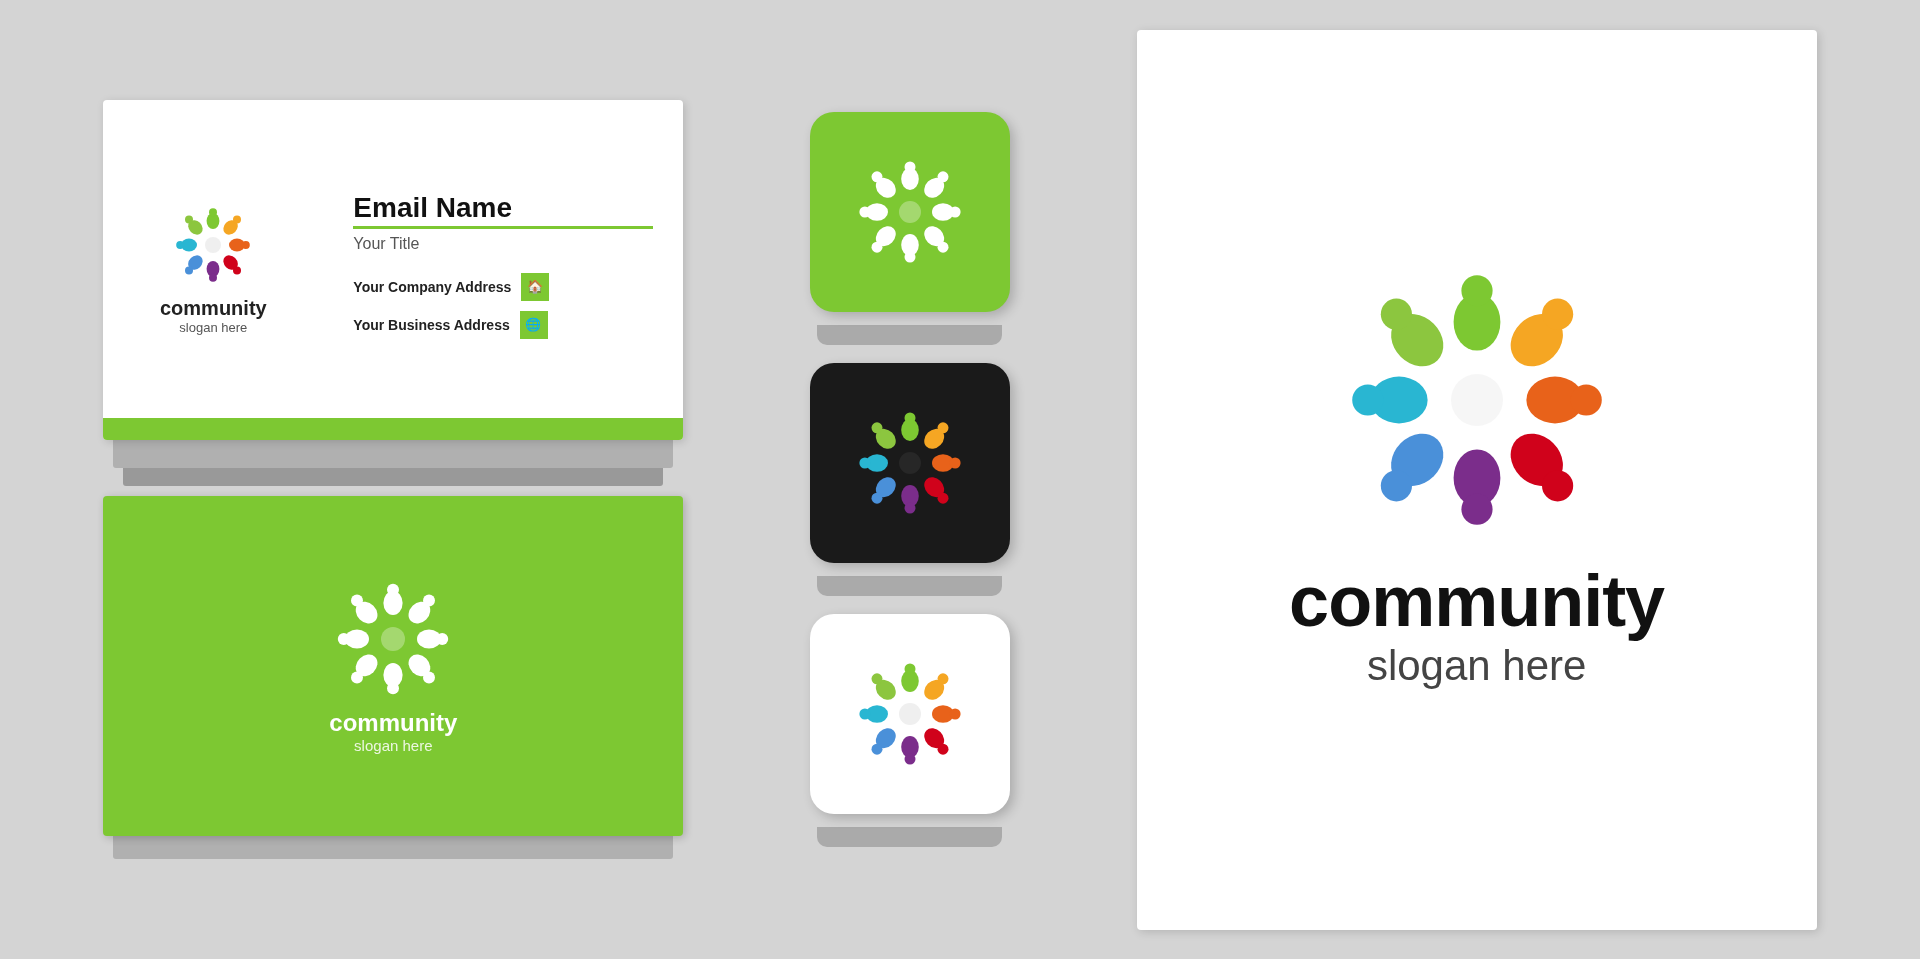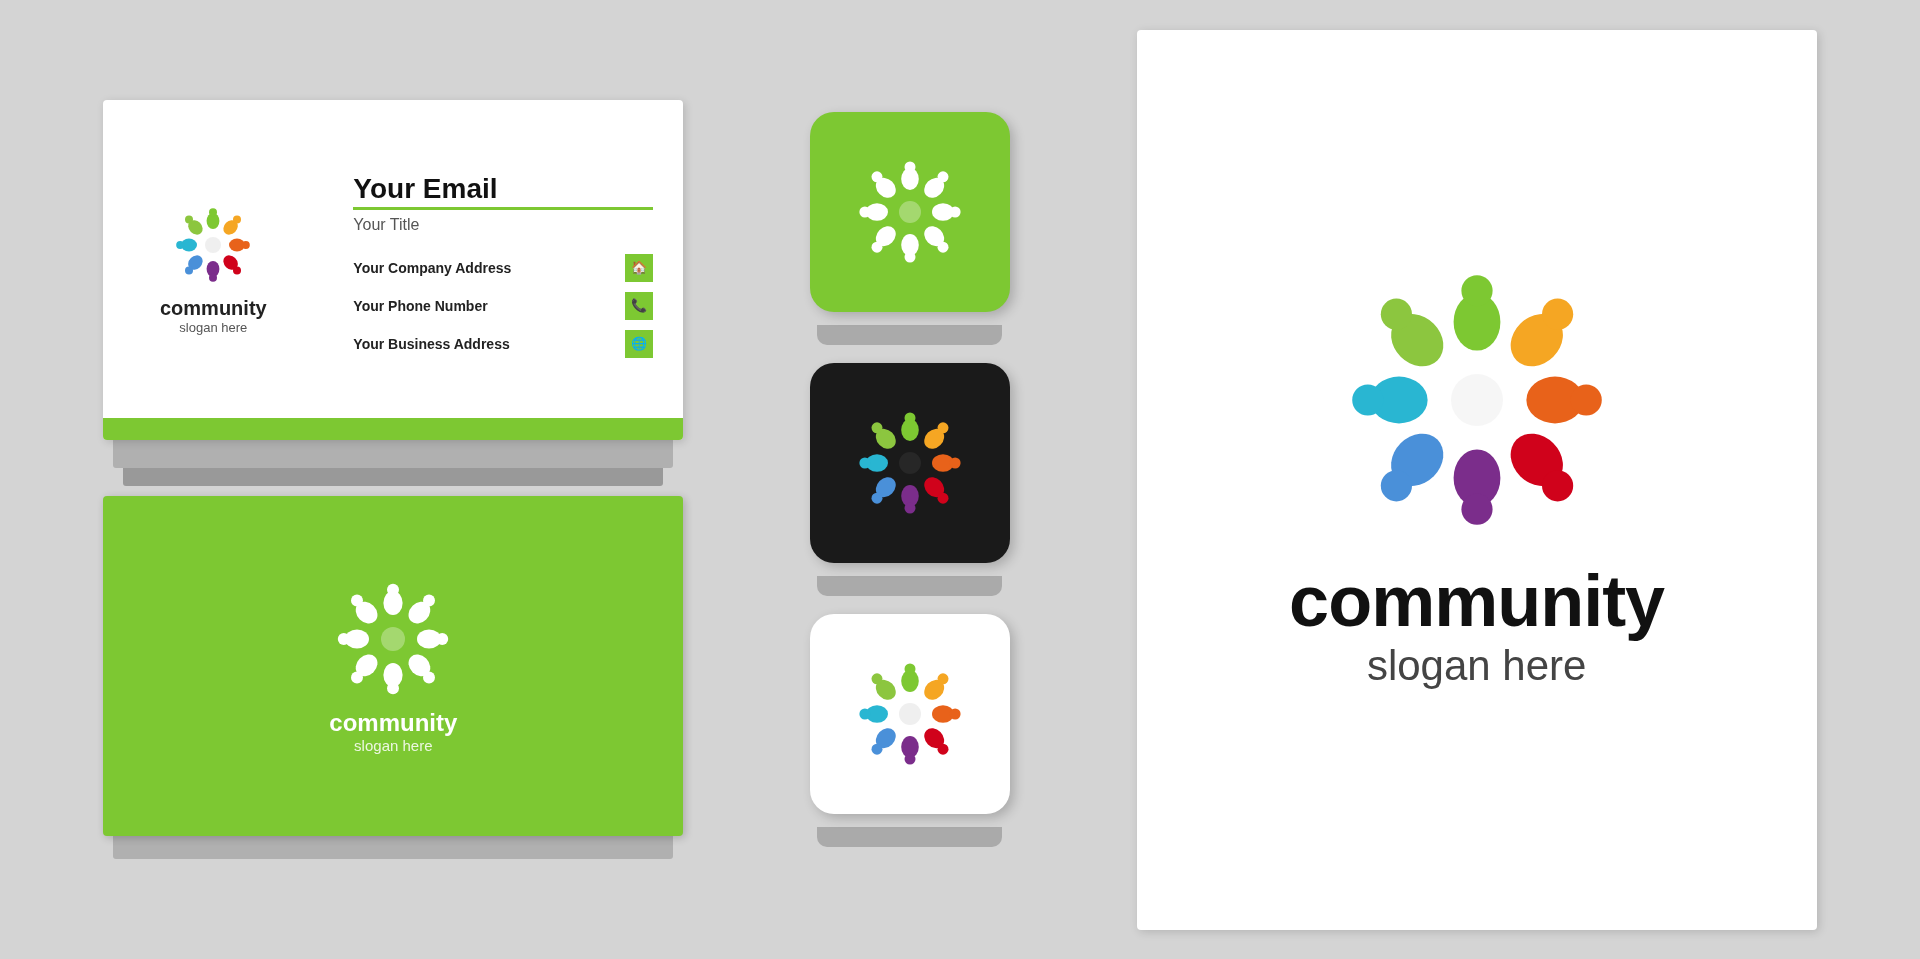--- a/index.html
+++ b/index.html
@@ -79,21 +79,21 @@
 
     .card-title {
       font-size: 16px;
       color: #555;
       margin-bottom: 20px;
     }
 
     .card-info-row {
       display: flex;
       align-items: center;
-      justify-content: space-between;
+      justify-content: flex-start;
       margin-bottom: 10px;
       gap: 10px;
     }
 
     .card-info-text {
       font-size: 14px;
       font-weight: 700;
       color: #222;
       text-align: right;
     }
@@ -313,30 +313,26 @@
           <ellipse cx="28" cy="28" rx="8" ry="10" fill="#8cc63f" transform="rotate(315 28 28)"></ellipse>
           <circle cx="20" cy="18" r="5" fill="#8cc63f"></circle>
         </svg>
         <div class="card-logo-text">
           <div class="card-logo-name">community</div>
           <div class="card-logo-slogan">slogan here</div>
         </div>
       </div>
 
       <div class="card-right">
-        <div class="card-name">Your Email</div>
+        <div class="card-name">Email Name</div>
         <div class="card-name-underline"></div>
         <div class="card-title">Your Title</div>
         <div class="card-info-row">
           <span class="card-info-text">Your Company Address</span>
           <span class="card-info-icon">🏠</span>
-        </div>
-        <div class="card-info-row">
-          <span class="card-info-text">Your Phone Number</span>
-          <span class="card-info-icon">📞</span>
         </div>
         <div class="card-info-row">
           <span class="card-info-text">Your Business Address</span>
           <span class="card-info-icon">🌐</span>
         </div>
       </div>
       <div class="green-bar"></div>
     </div>
     <div class="card-shadow-1"></div>
     <div class="card-shadow-2"></div>

